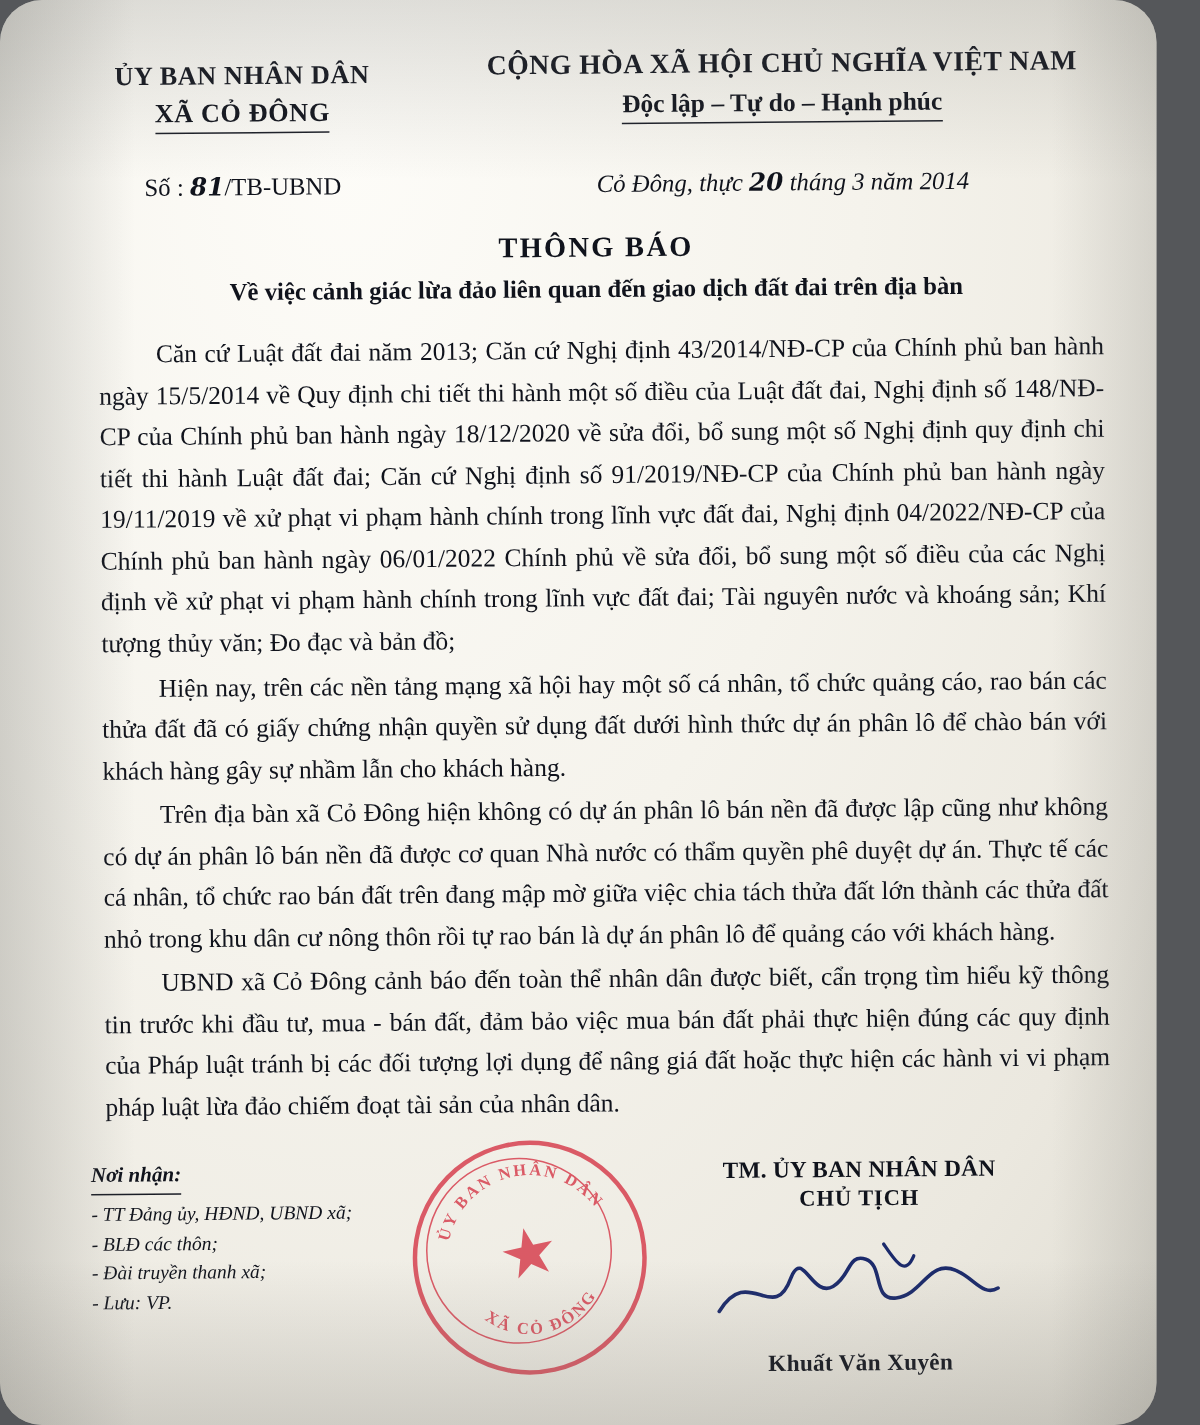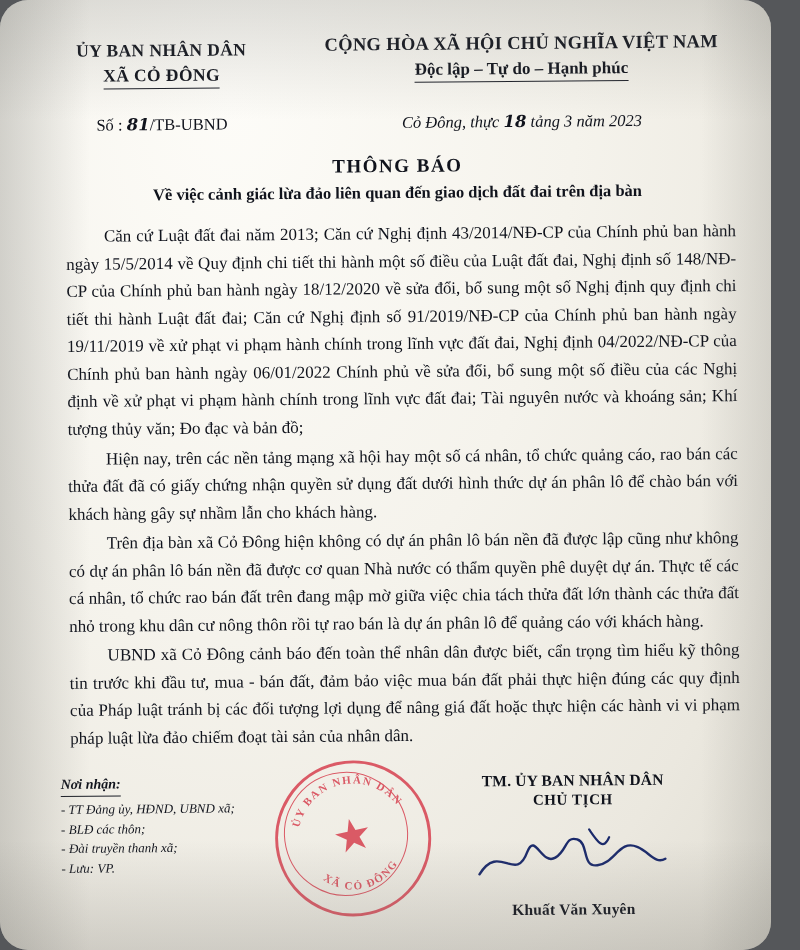--- a/index.html
+++ b/index.html
@@ -302,25 +302,25 @@
         </div>
       </div>
 
       <div class="meta-row">
         <div class="doc-number">
           <span>Số :</span>
           <span class="hand">81</span><span>/TB-UBND</span>
         </div>
         <div class="doc-date">
           <span>Cỏ Đông, thực</span>
-          <span class="hand">18</span>
-          <span>tảng</span>
+          <span class="hand">20</span>
+          <span>tháng</span>
           <span>3</span>
           <span>năm</span>
-          <span>2023</span>
+          <span>2014</span>
         </div>
       </div>
 
       <div class="title-block">
         <div class="doc-title">THÔNG BÁO</div>
         <div class="doc-subtitle">Về việc cảnh giác lừa đảo liên quan đến giao dịch đất đai trên địa bàn</div>
       </div>
 
       <div class="body-block">
         <p class="para">Căn cứ Luật đất đai năm 2013; Căn cứ Nghị định 43/2014/NĐ-CP của Chính phủ ban hành ngày 15/5/2014 về Quy định chi tiết thi hành một số điều của Luật đất đai, Nghị định số 148/NĐ-CP của Chính phủ ban hành ngày 18/12/2020 về sửa đổi, bổ sung một số Nghị định quy định chi tiết thi hành Luật đất đai; Căn cứ Nghị định số 91/2019/NĐ-CP của Chính phủ ban hành ngày 19/11/2019 về xử phạt vi phạm hành chính trong lĩnh vực đất đai, Nghị định 04/2022/NĐ-CP của Chính phủ ban hành ngày 06/01/2022 Chính phủ về sửa đổi, bổ sung một số điều của các Nghị định về xử phạt vi phạm hành chính trong lĩnh vực đất đai; Tài nguyên nước và khoáng sản; Khí tượng thủy văn; Đo đạc và bản đồ;</p>

